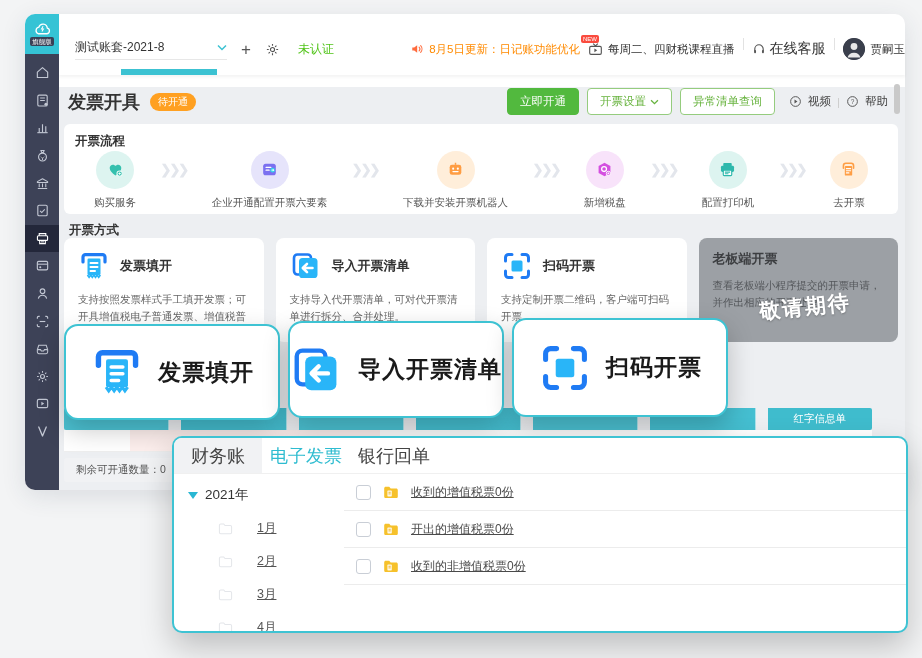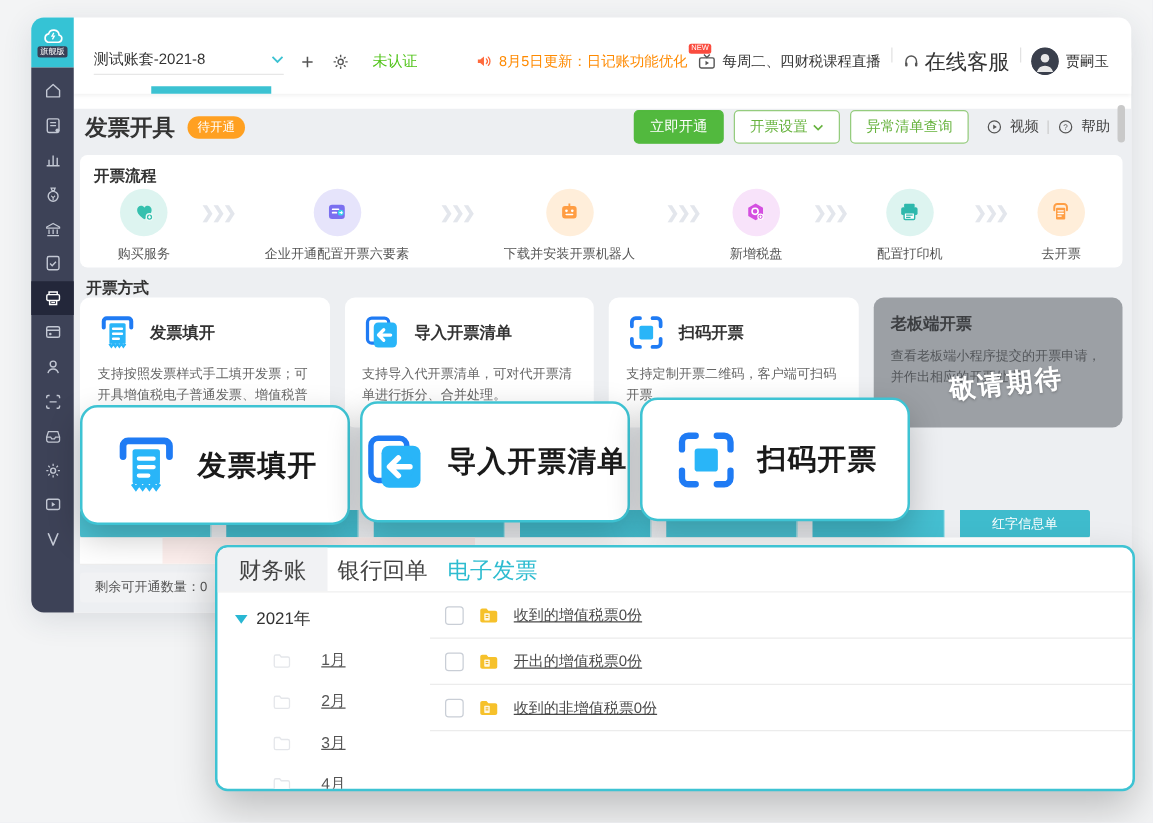--- a/index.html
+++ b/index.html
@@ -16,27 +16,27 @@
           border-radius:10px 0 0 0; display:flex; flex-direction:column; align-items:center; justify-content:center; gap:1px; z-index:3;}
   .logo .lbadge { font-size:6.5px; color:#fff; background:#394056; border-radius:2px; padding:0 2px; line-height:9px; }
   .topbar { position:absolute; left:34px; top:15px; right:0; height:40px; background:#fff;
             border-radius:0 10px 0 0; display:flex; align-items:center; z-index:2;}
   .account { display:flex; align-items:center; margin-left:16px; width:152px; border-bottom:1px solid #e7e7e7;
              padding-bottom:3px; font-size:12px; color:#333; }
   .account .txt { flex:1; }
   .tb-ic { margin-left:14px; display:flex; align-items:center; color:#555; cursor:pointer; }
   .plus { font-size:17px; color:#555; line-height:1; }
   .unverified { margin-left:18px; font-size:12px; color:#52c41a; }
-  .tb-right { margin-left:auto; display:flex; gap:8px; padding-right:18px; }
+  .tb-right { margin-left:auto; display:flex; gap:8px; }
   .announce { display:flex; align-items:center; gap:5px; font-size:11.5px; color:#ff8a00; }
   .live { display:flex; align-items:center; gap:5px; font-size:11.5px; color:#333; position:relative; }
   .newtag { position:absolute; left:-7px; top:-7px; background:#fa4b3e; color:#fff; font-size:6px;
             border-radius:2px; padding:0 2px; line-height:8px; }
   .vdiv { width:1px; height:12px; background:#e2e2e2; }
-  .support { display:flex; align-items:center; gap:4px; font-size:17px; color:#333; }
+  .support { display:flex; align-items:center; gap:4px; font-size:14px; color:#333; }
   .userbox { display:flex; align-items:center; gap:6px; font-size:11.5px; color:#333; }
   .avatar { width:22px; height:22px; border-radius:50%; overflow:hidden; background:#3a3f4c; }
 
   
   .sidebar { position:absolute; left:0; top:40px; width:34px; bottom:0; background:#3d4257;
              border-radius:0 0 0 10px; display:flex; flex-direction:column; padding-top:5px; z-index:3;}
   .side-item { height:27.6px; display:flex; align-items:center; justify-content:center; color:#c3c8d4; cursor:pointer; }
   .side-item.active { background:#23273a; color:#fff; }
   .side-item svg { display:block; }
 
@@ -504,22 +504,22 @@
   <div class="callout" id="callout-3">
     <svg width="54" height="54">
         <use href="#sym-scan"></use>
       </svg>
     <span class="ctitle">扫码开票</span>
   </div>
 
   <div class="popup">
     <div class="ptabs">
       <div class="ptab dim">财务账</div>
+      <div class="ptab active">电子发票</div>
       <div class="ptab">银行回单</div>
-      <div class="ptab active">电子发票</div>
     </div>
     <div class="pbody">
       <div class="ptree">
         <div class="troot">
           <span class="tri"></span>
           <span>2021年</span>
         </div>
         <div class="titem">
           <svg width="15" height="15" viewBox="0 0 16 16">
               <path d="M1.5 4.6c0-.8.6-1.4 1.4-1.4h3.2l1.4 1.7h5.6c.8 0 1.4.6 1.4 1.4v5.9c0 .8-.6 1.4-1.4 1.4H2.9c-.8 0-1.4-.6-1.4-1.4z" fill="#fff" stroke="#e4e6ea" stroke-width="1.1"></path>

